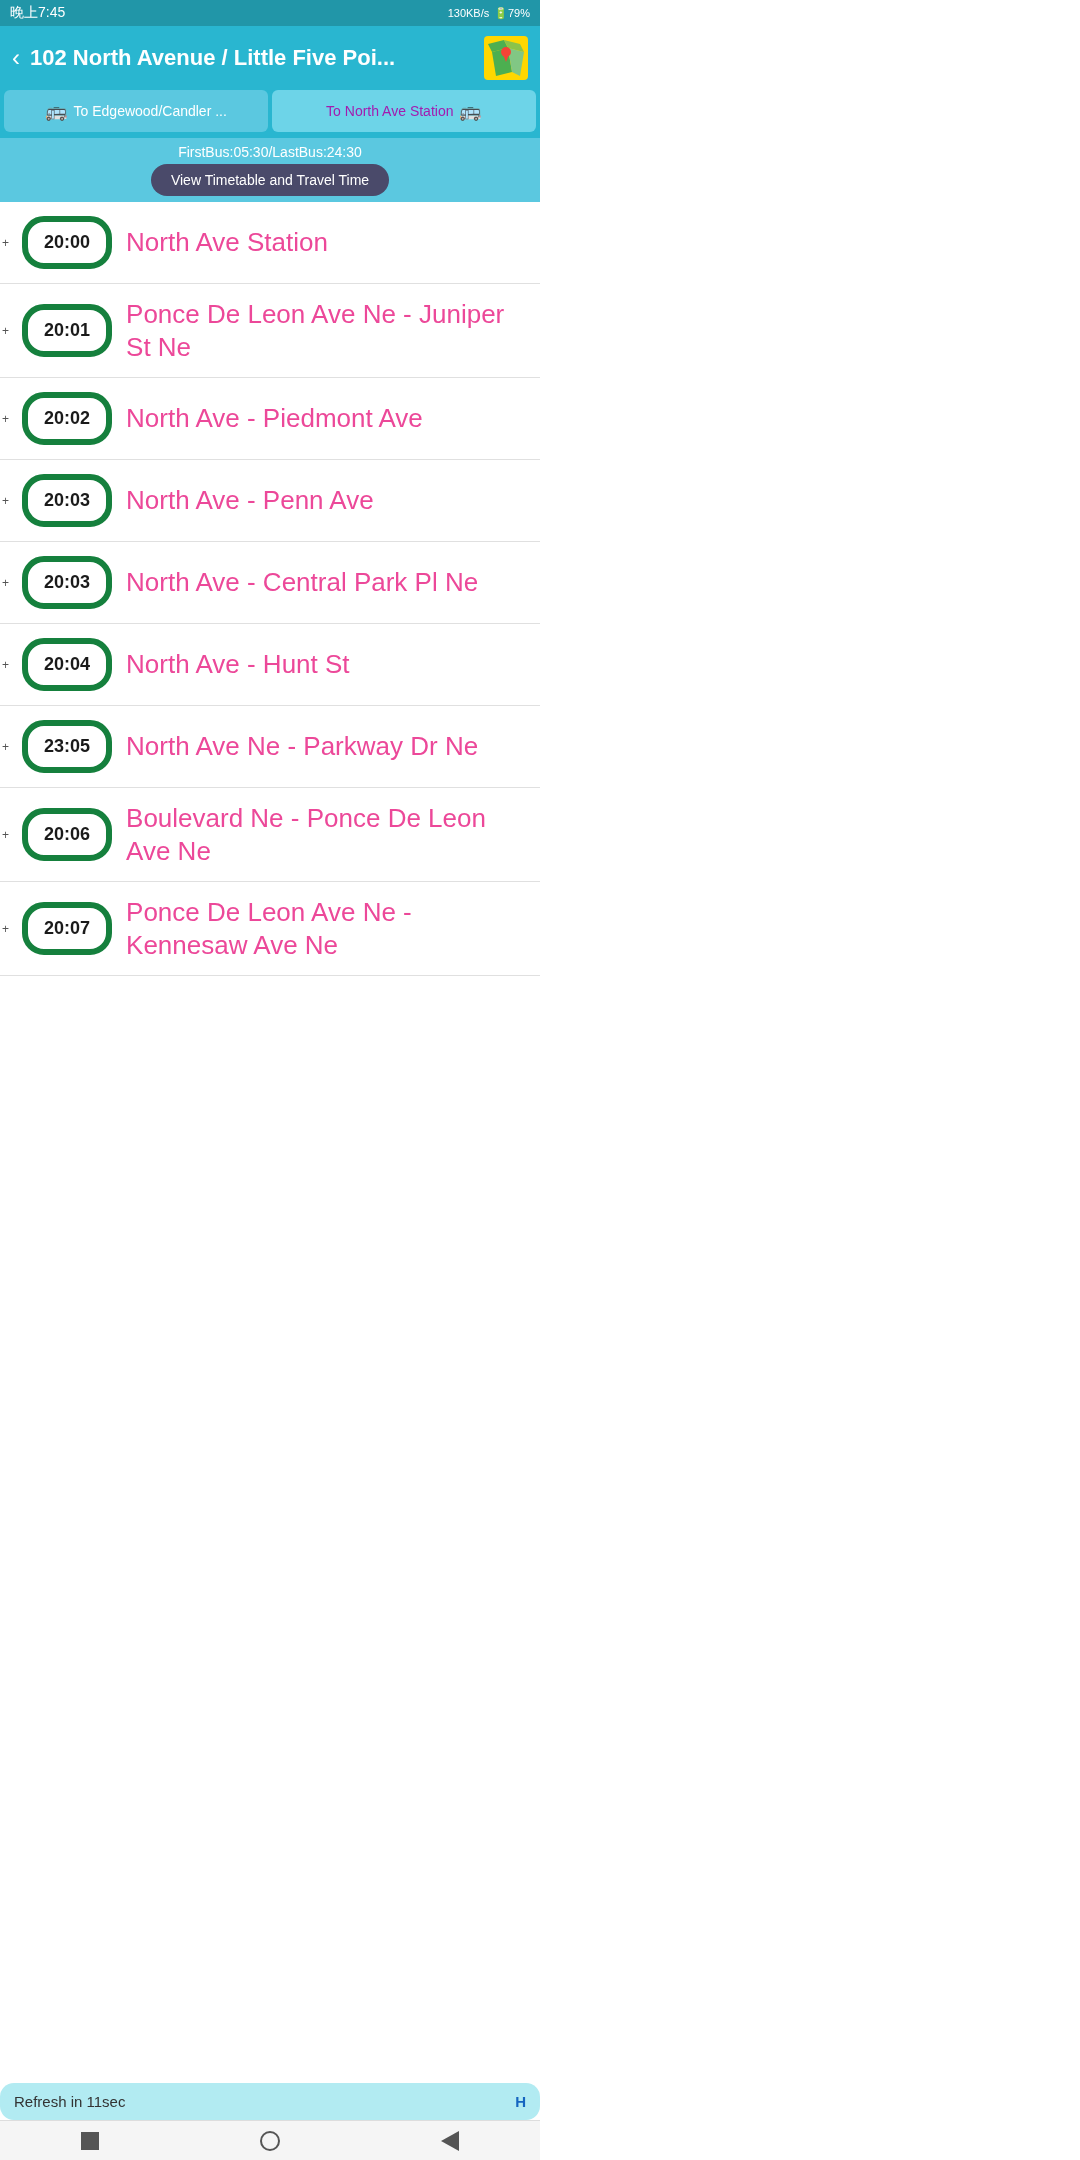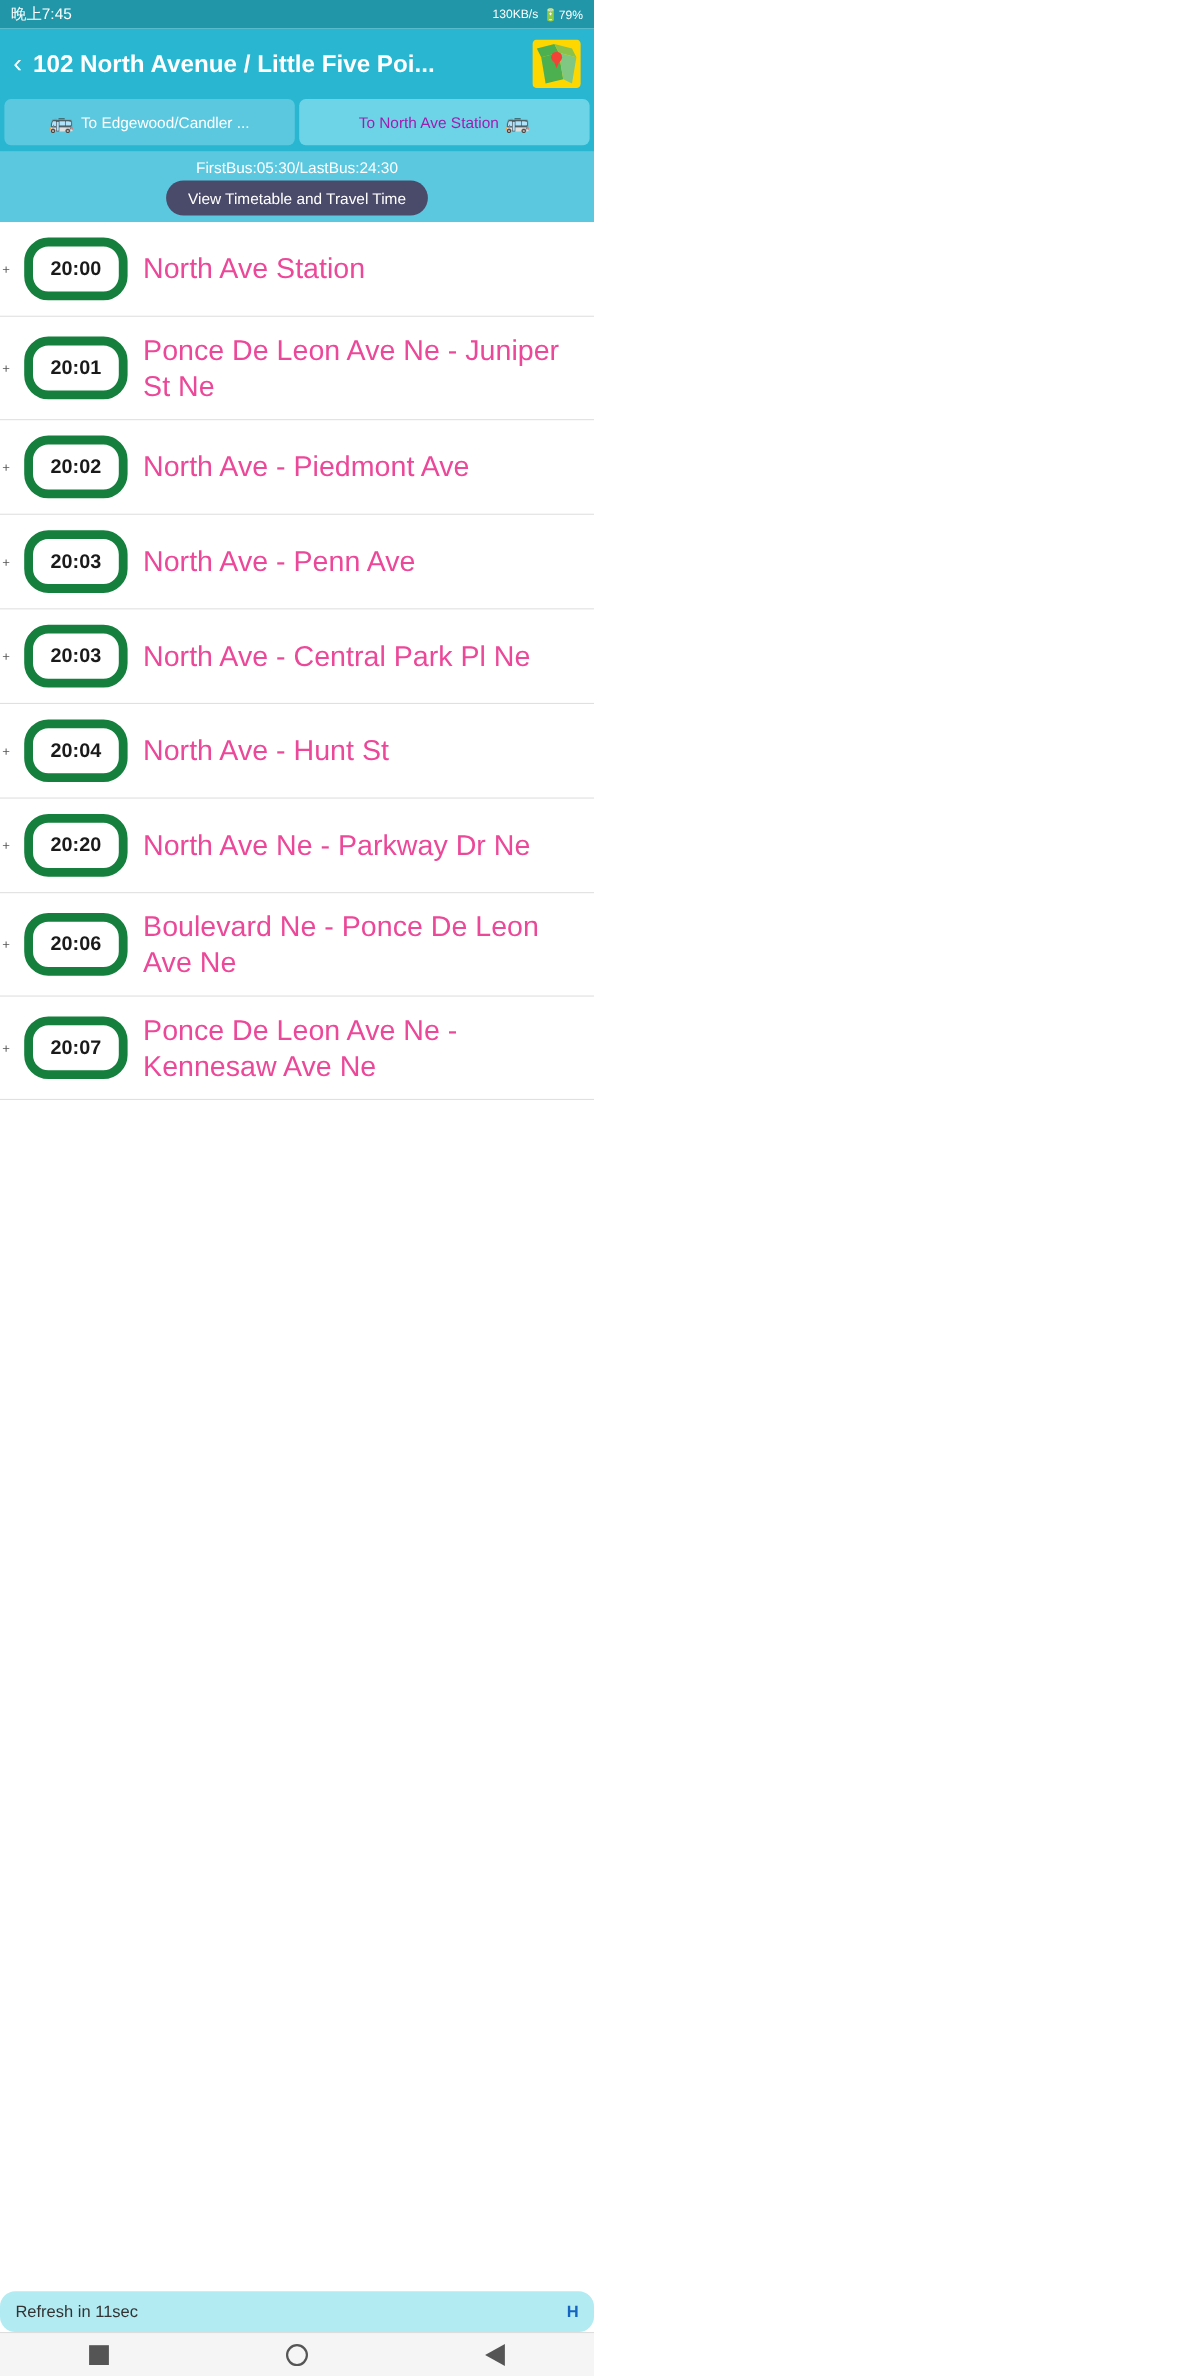--- a/index.html
+++ b/index.html
@@ -122,21 +122,21 @@
     }
     .plus-icon {
       position: absolute;
       left: 2px;
       top: 50%;
       transform: translateY(-50%);
       font-size: 12px;
       color: #555;
     }
     .time-badge {
-      border: 8px solid #15803d;
+      border: 6px solid #15803d;
       border-radius: 22px;
       padding: 10px 16px;
       font-size: 18px;
       font-weight: bold;
       color: #1a1a1a;
       min-width: 90px;
       text-align: center;
       flex-shrink: 0;
       margin-left: 10px;
     }
@@ -279,21 +279,21 @@
       <div class="time-badge">20:03</div>
       <div class="stop-name">North Ave - Central Park Pl Ne</div>
     </div>
     <div class="stop-item">
       <span class="plus-icon">+</span>
       <div class="time-badge">20:04</div>
       <div class="stop-name">North Ave - Hunt St</div>
     </div>
     <div class="stop-item">
       <span class="plus-icon">+</span>
-      <div class="time-badge">20:20</div>
+      <div class="time-badge">23:05</div>
       <div class="stop-name">North Ave Ne - Parkway Dr Ne</div>
     </div>
     <div class="stop-item">
       <span class="plus-icon">+</span>
       <div class="time-badge">20:06</div>
       <div class="stop-name">Boulevard Ne - Ponce De Leon Ave Ne</div>
     </div>
     <div class="stop-item">
       <span class="plus-icon">+</span>
       <div class="time-badge">20:07</div>

